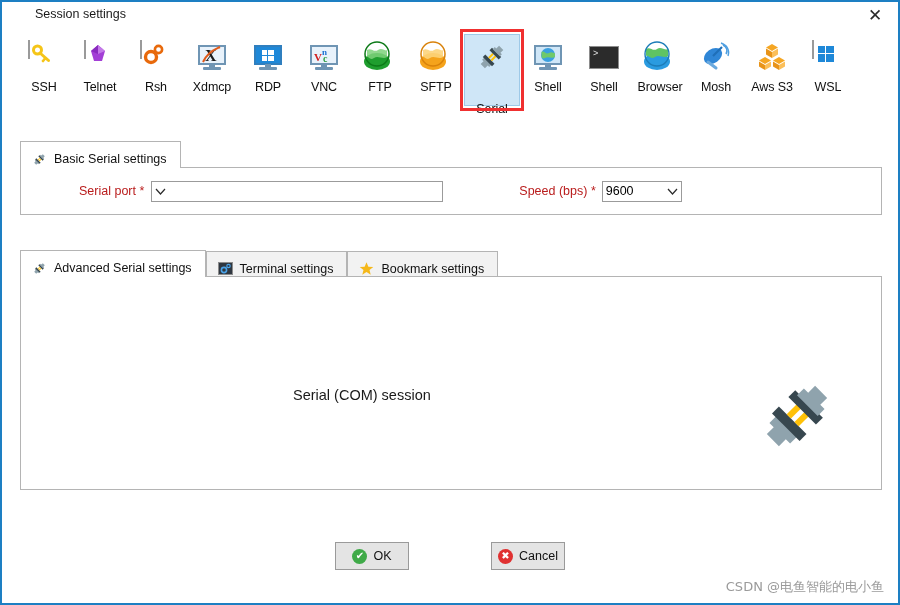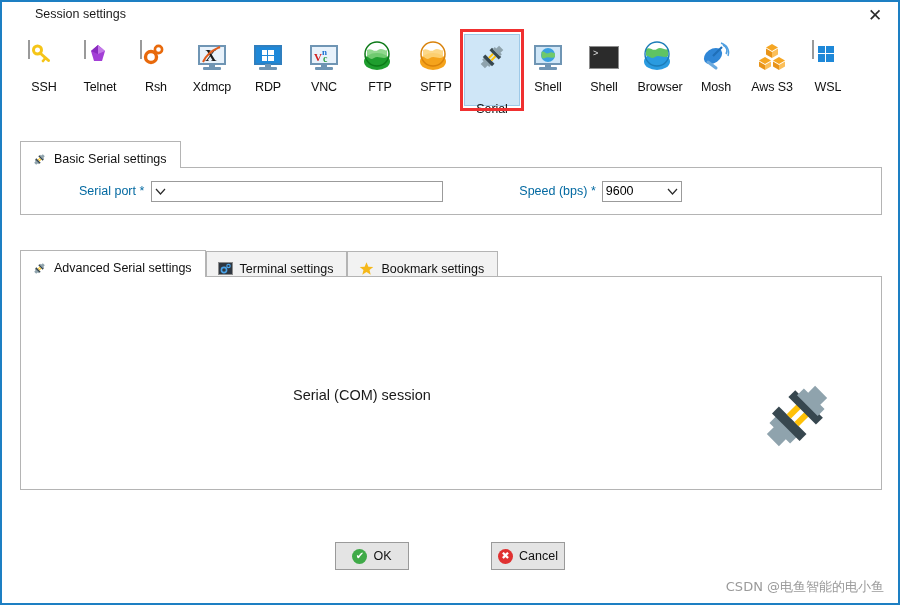--- a/index.html
+++ b/index.html
@@ -196,21 +196,21 @@
     z-index: 1;
   }
   .basic-body {
     height: 48px;
     display: flex;
     align-items: center;
   }
 
   .field-label {
     font-size: 12.5px;
-    color: #0369a1;
+    color: #b91c1c;
     white-space: nowrap;
   }
   .combo {
     position: relative;
     height: 21px;
     border: 1px solid #9b9b9b;
     background: #fff;
     box-sizing: border-box;
     display: flex;
     align-items: stretch;

